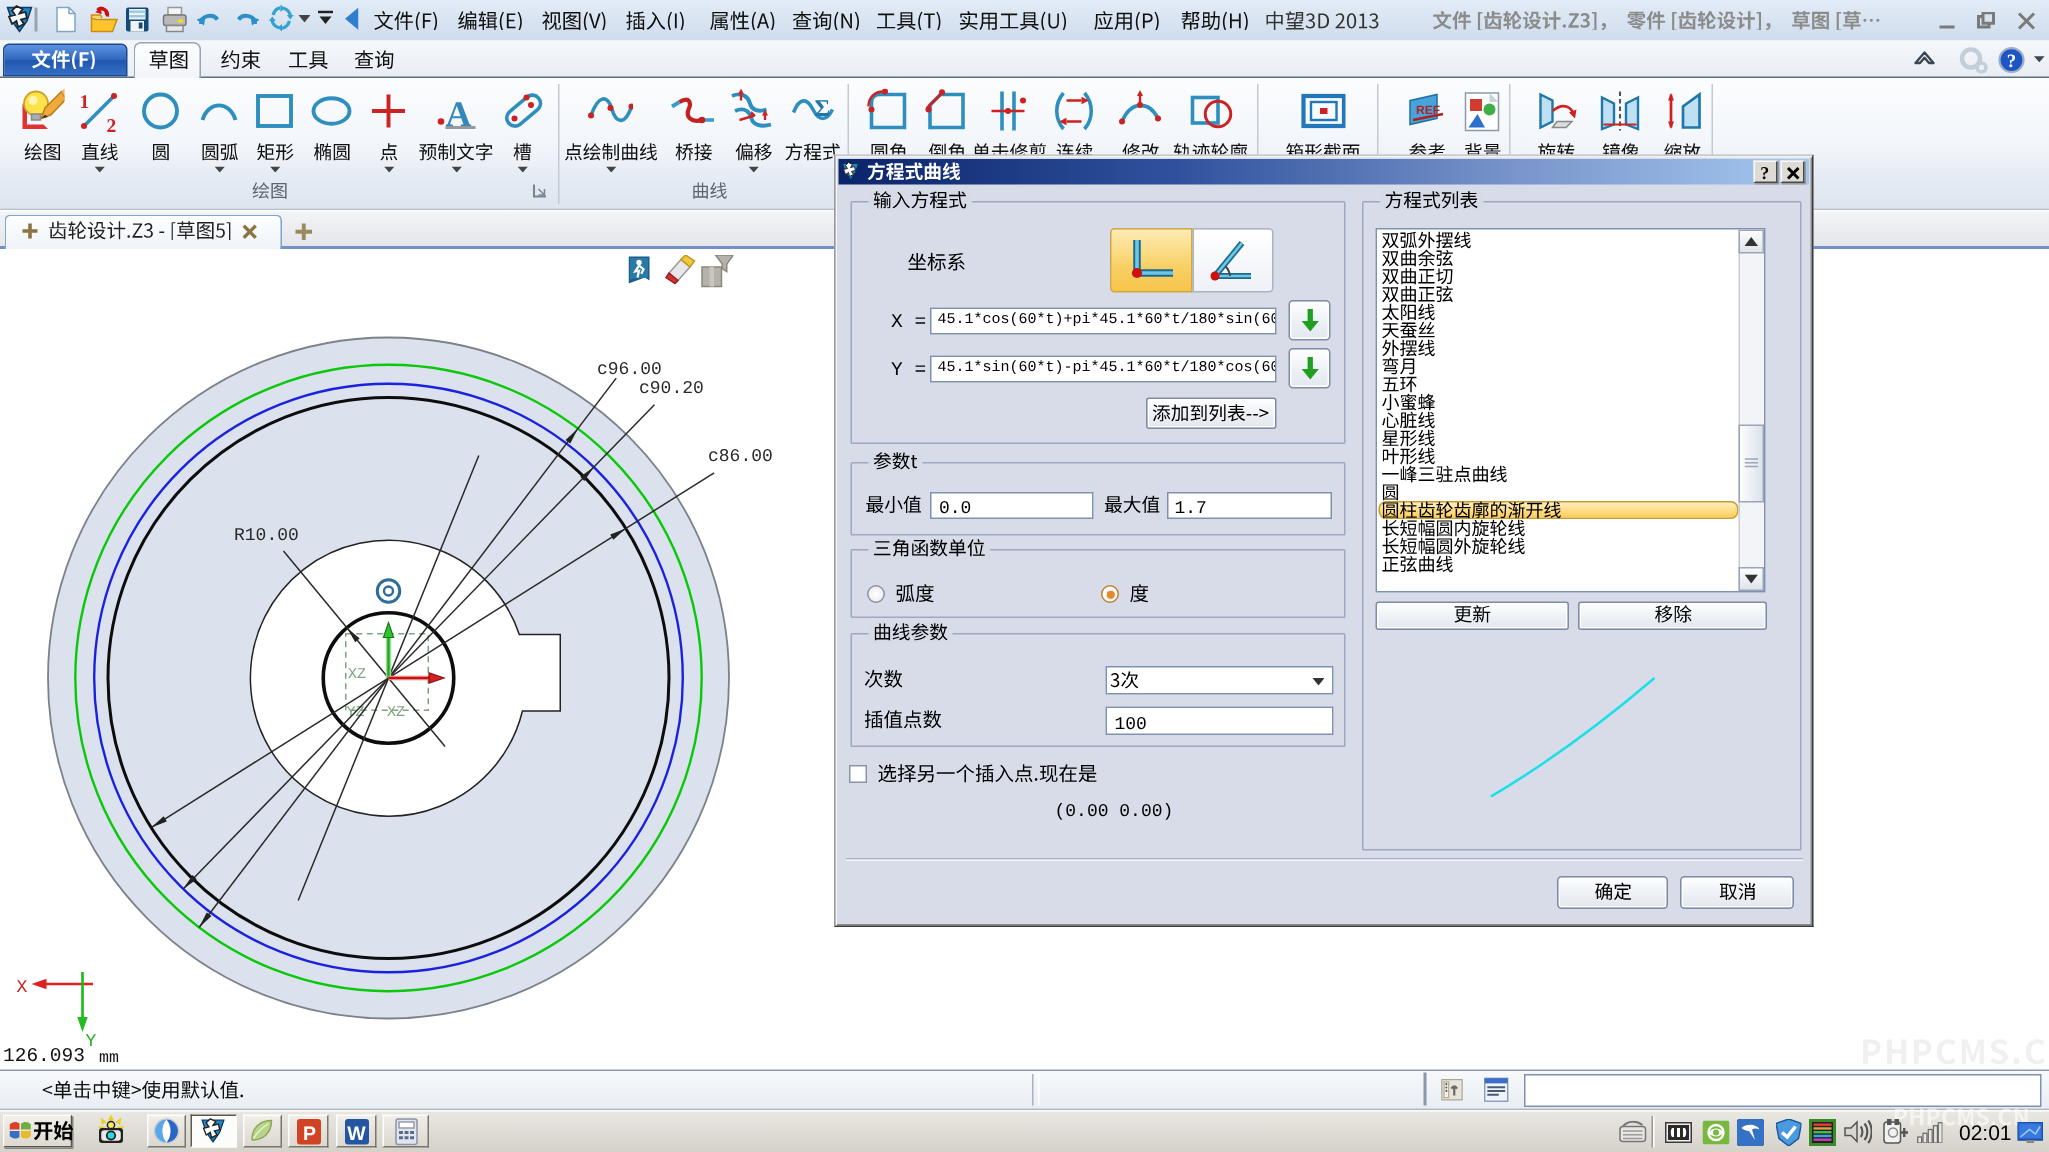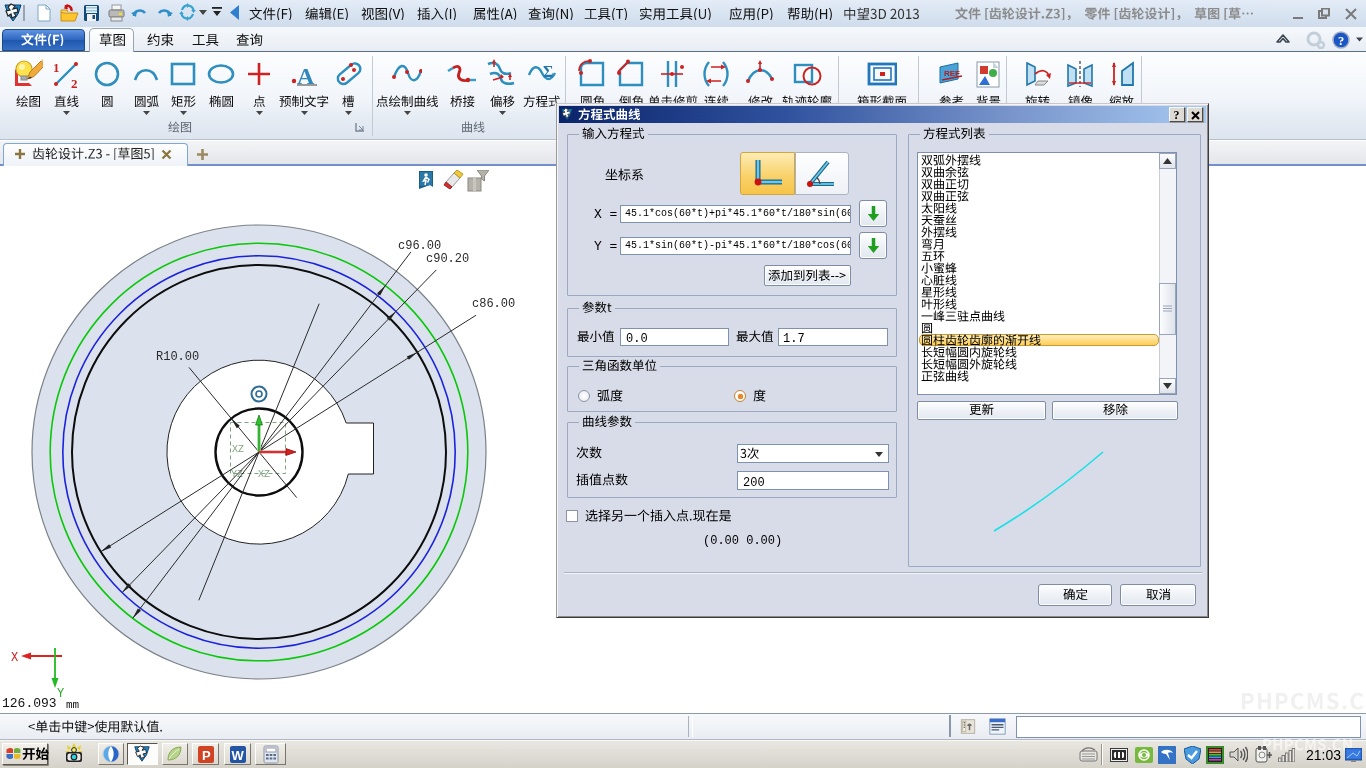--- a/index.html
+++ b/index.html
@@ -1057,21 +1057,21 @@
   </svg>
 <svg style="position:absolute;left:576px;top:473px;" width="52" height="13" viewBox="0 -88 400 100">
     <g fill="#000">
       <use href="#z11" x="0"></use>
       <use href="#z137" x="100"></use>
       <use href="#z70" x="200"></use>
       <use href="#z133" x="300"></use>
     </g>
   </svg>
 <div style="position:absolute;left:737px;top:471px;width:151.5px;height:19px;background:#fff;border:1px solid #7e92b0;overflow:hidden"></div>
-<span class="abs" style="left:743px;top:476px;font:12px 'Liberation Mono';color:#000">200</span>
+<span class="abs" style="left:743px;top:476px;font:12px 'Liberation Mono';color:#000">100</span>
 <div style="position:absolute;left:566px;top:510px;width:12px;height:12px;background:#fff;border:1px solid #8a94a8"></div>
 <svg style="position:absolute;left:585px;top:508.5px;" width="146.6" height="13" viewBox="0 -88 1128 100">
     <g fill="#000">
       <use href="#z144" x="0"></use>
       <use href="#z145" x="100"></use>
       <use href="#z146" x="200"></use>
       <use href="#z147" x="300"></use>
       <use href="#z148" x="400"></use>
       <use href="#z11" x="500"></use>
       <use href="#z12" x="600"></use>
@@ -1477,18 +1477,18 @@
   </svg>
 <svg class="abs" style="left:1278px;top:748px" width="17" height="14" viewBox="0 0 17 14">
 <g fill="#e8e6e0" stroke="#666" stroke-width="0.8">
 <rect x="0.5" y="10" width="2.6" height="4"></rect>
       <rect x="4" y="7.5" width="2.6" height="6.5"></rect>
 <rect x="7.5" y="5" width="2.6" height="9"></rect>
       <rect x="11" y="2.5" width="2.6" height="11.5"></rect>
       <rect x="14.2" y="0.5" width="2.6" height="13.5"></rect>
     </g>
   </svg>
-<span class="abs" style="left:1306px;top:747px;font:14px 'Liberation Sans';color:#000">21:03</span>
+<span class="abs" style="left:1306px;top:747px;font:14px 'Liberation Sans';color:#000">02:01</span>
 <svg class="abs" style="left:1345px;top:748px" width="17" height="14" viewBox="0 0 17 14">
 <rect x="0" y="0" width="17" height="12" fill="#2a6ad0" stroke="#184a9a"></rect>
 <rect x="1.5" y="1.5" width="14" height="9" fill="#3a7ae0"></rect>
 <path d="M2 10 L8 5 L12 8 L15 3" stroke="#9ad0f8" fill="none"></path>
     <rect x="6" y="12" width="5" height="2" fill="#888"></rect>
   </svg>
 </body></html>

